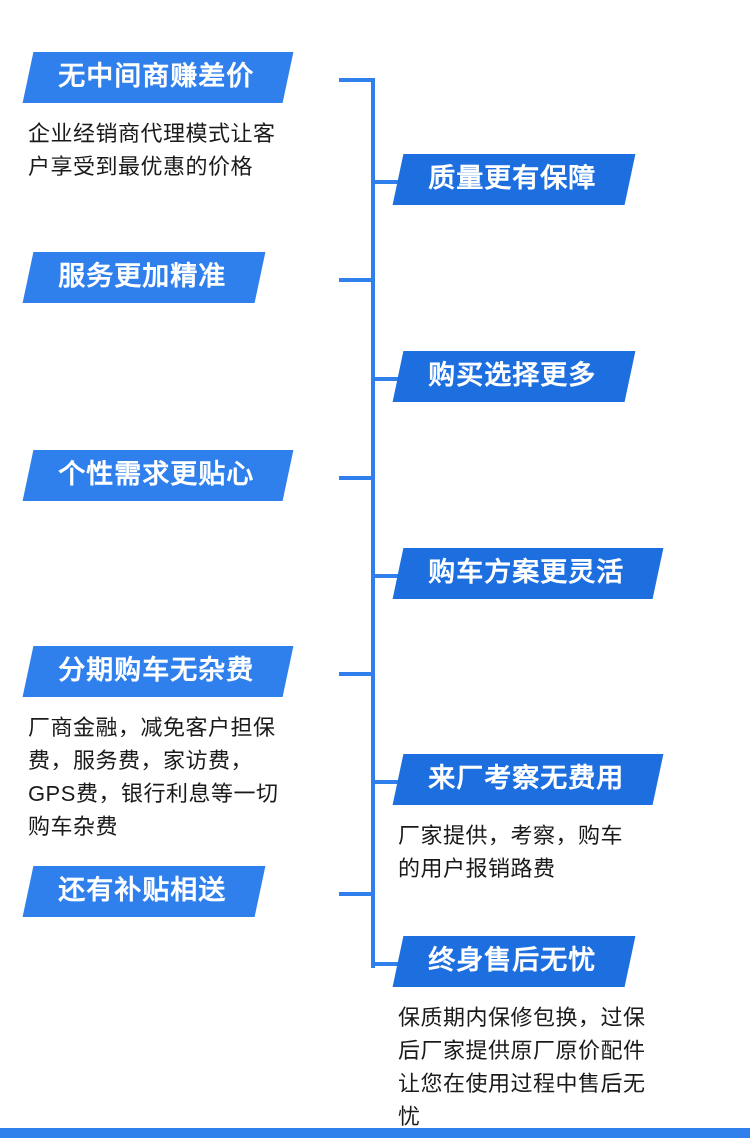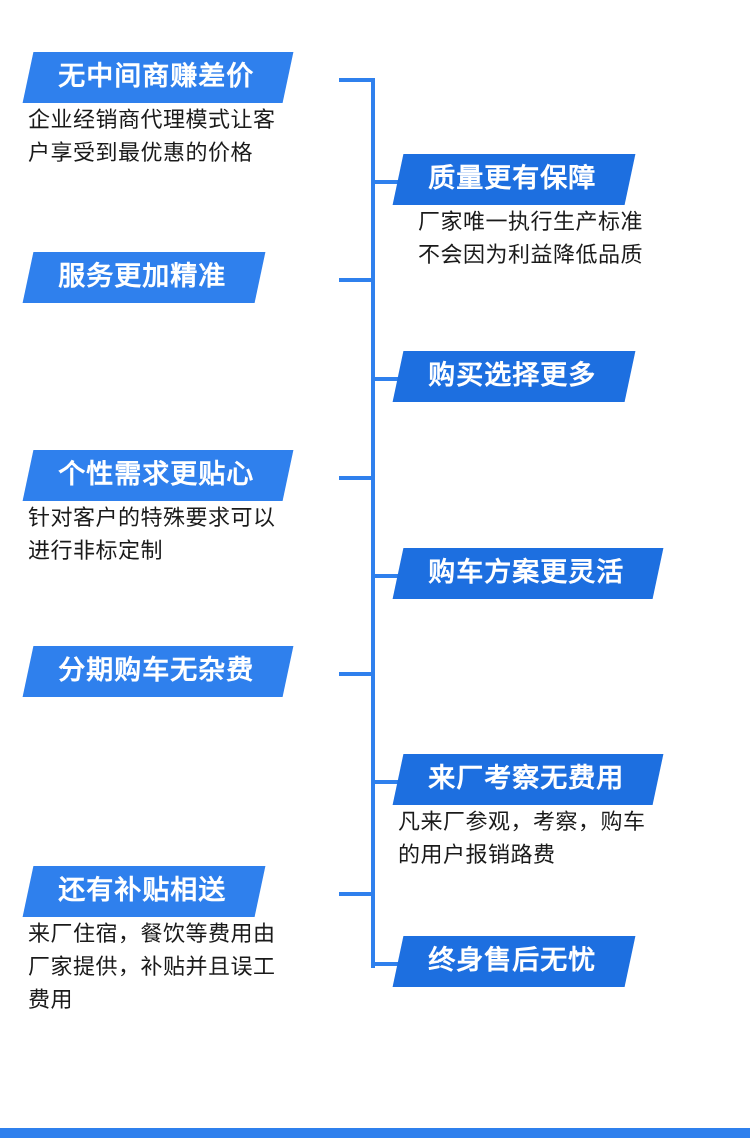--- a/index.html
+++ b/index.html
@@ -60,20 +60,21 @@
   }
   .banner > span {
     display: inline-block;
     transform: skewX(12deg);
   }
   .banner.dark { background: #1d6fe0; }
 
   .banner-wrap { display: block; }
 
   .body-text {
+    margin-top: 14px;
     color: #1a1a1a;
     font-size: 22px;
     line-height: 1.5;
     letter-spacing: 0.5px;
     white-space: pre-line;
   }
   .body-text.indent-r { padding-left: 20px; }
 
   
   .bottom-bar {
@@ -121,51 +122,48 @@
       </div>
     </div>
   </div>
 
   <div class="block left" style="left:28px; top:450px;">
     <div class="banner-wrap">
       <div class="banner">
         <span>个性需求更贴心</span>
       </div>
     </div>
-    <div class="body-text">针对客户的特殊要求可以
-进行非标定制</div>
   </div>
 
   <div class="block left" style="left:28px; top:646px;">
     <div class="banner-wrap">
       <div class="banner">
         <span>分期购车无杂费</span>
       </div>
     </div>
+    <div class="body-text">厂商金融，减免客户担保
+费，服务费，家访费，
+GPS费，银行利息等一切
+购车杂费</div>
   </div>
 
   <div class="block left" style="left:28px; top:866px;">
     <div class="banner-wrap">
       <div class="banner">
         <span>还有补贴相送</span>
       </div>
     </div>
-    <div class="body-text">来厂住宿，餐饮等费用由
-厂家提供，补贴并且误工
-费用</div>
   </div>
 
   <div class="block right" style="left:398px; top:154px;">
     <div class="banner-wrap">
       <div class="banner dark">
         <span>质量更有保障</span>
       </div>
     </div>
-    <div class="body-text indent-r">厂家唯一执行生产标准
-不会因为利益降低品质</div>
   </div>
 
   <div class="block right" style="left:398px; top:351px;">
     <div class="banner-wrap">
       <div class="banner dark">
         <span>购买选择更多</span>
       </div>
     </div>
   </div>
 
@@ -176,26 +174,30 @@
       </div>
     </div>
   </div>
 
   <div class="block right" style="left:398px; top:754px;">
     <div class="banner-wrap">
       <div class="banner dark">
         <span>来厂考察无费用</span>
       </div>
     </div>
-    <div class="body-text">凡来厂参观，考察，购车
+    <div class="body-text">厂家提供，考察，购车
 的用户报销路费</div>
   </div>
 
   <div class="block right" style="left:398px; top:936px;">
     <div class="banner-wrap">
       <div class="banner dark">
         <span>终身售后无忧</span>
       </div>
     </div>
+    <div class="body-text">保质期内保修包换，过保
+后厂家提供原厂原价配件
+让您在使用过程中售后无
+忧</div>
   </div>
 
   <div class="bottom-bar"></div>
 </div>
 
 </body></html>

